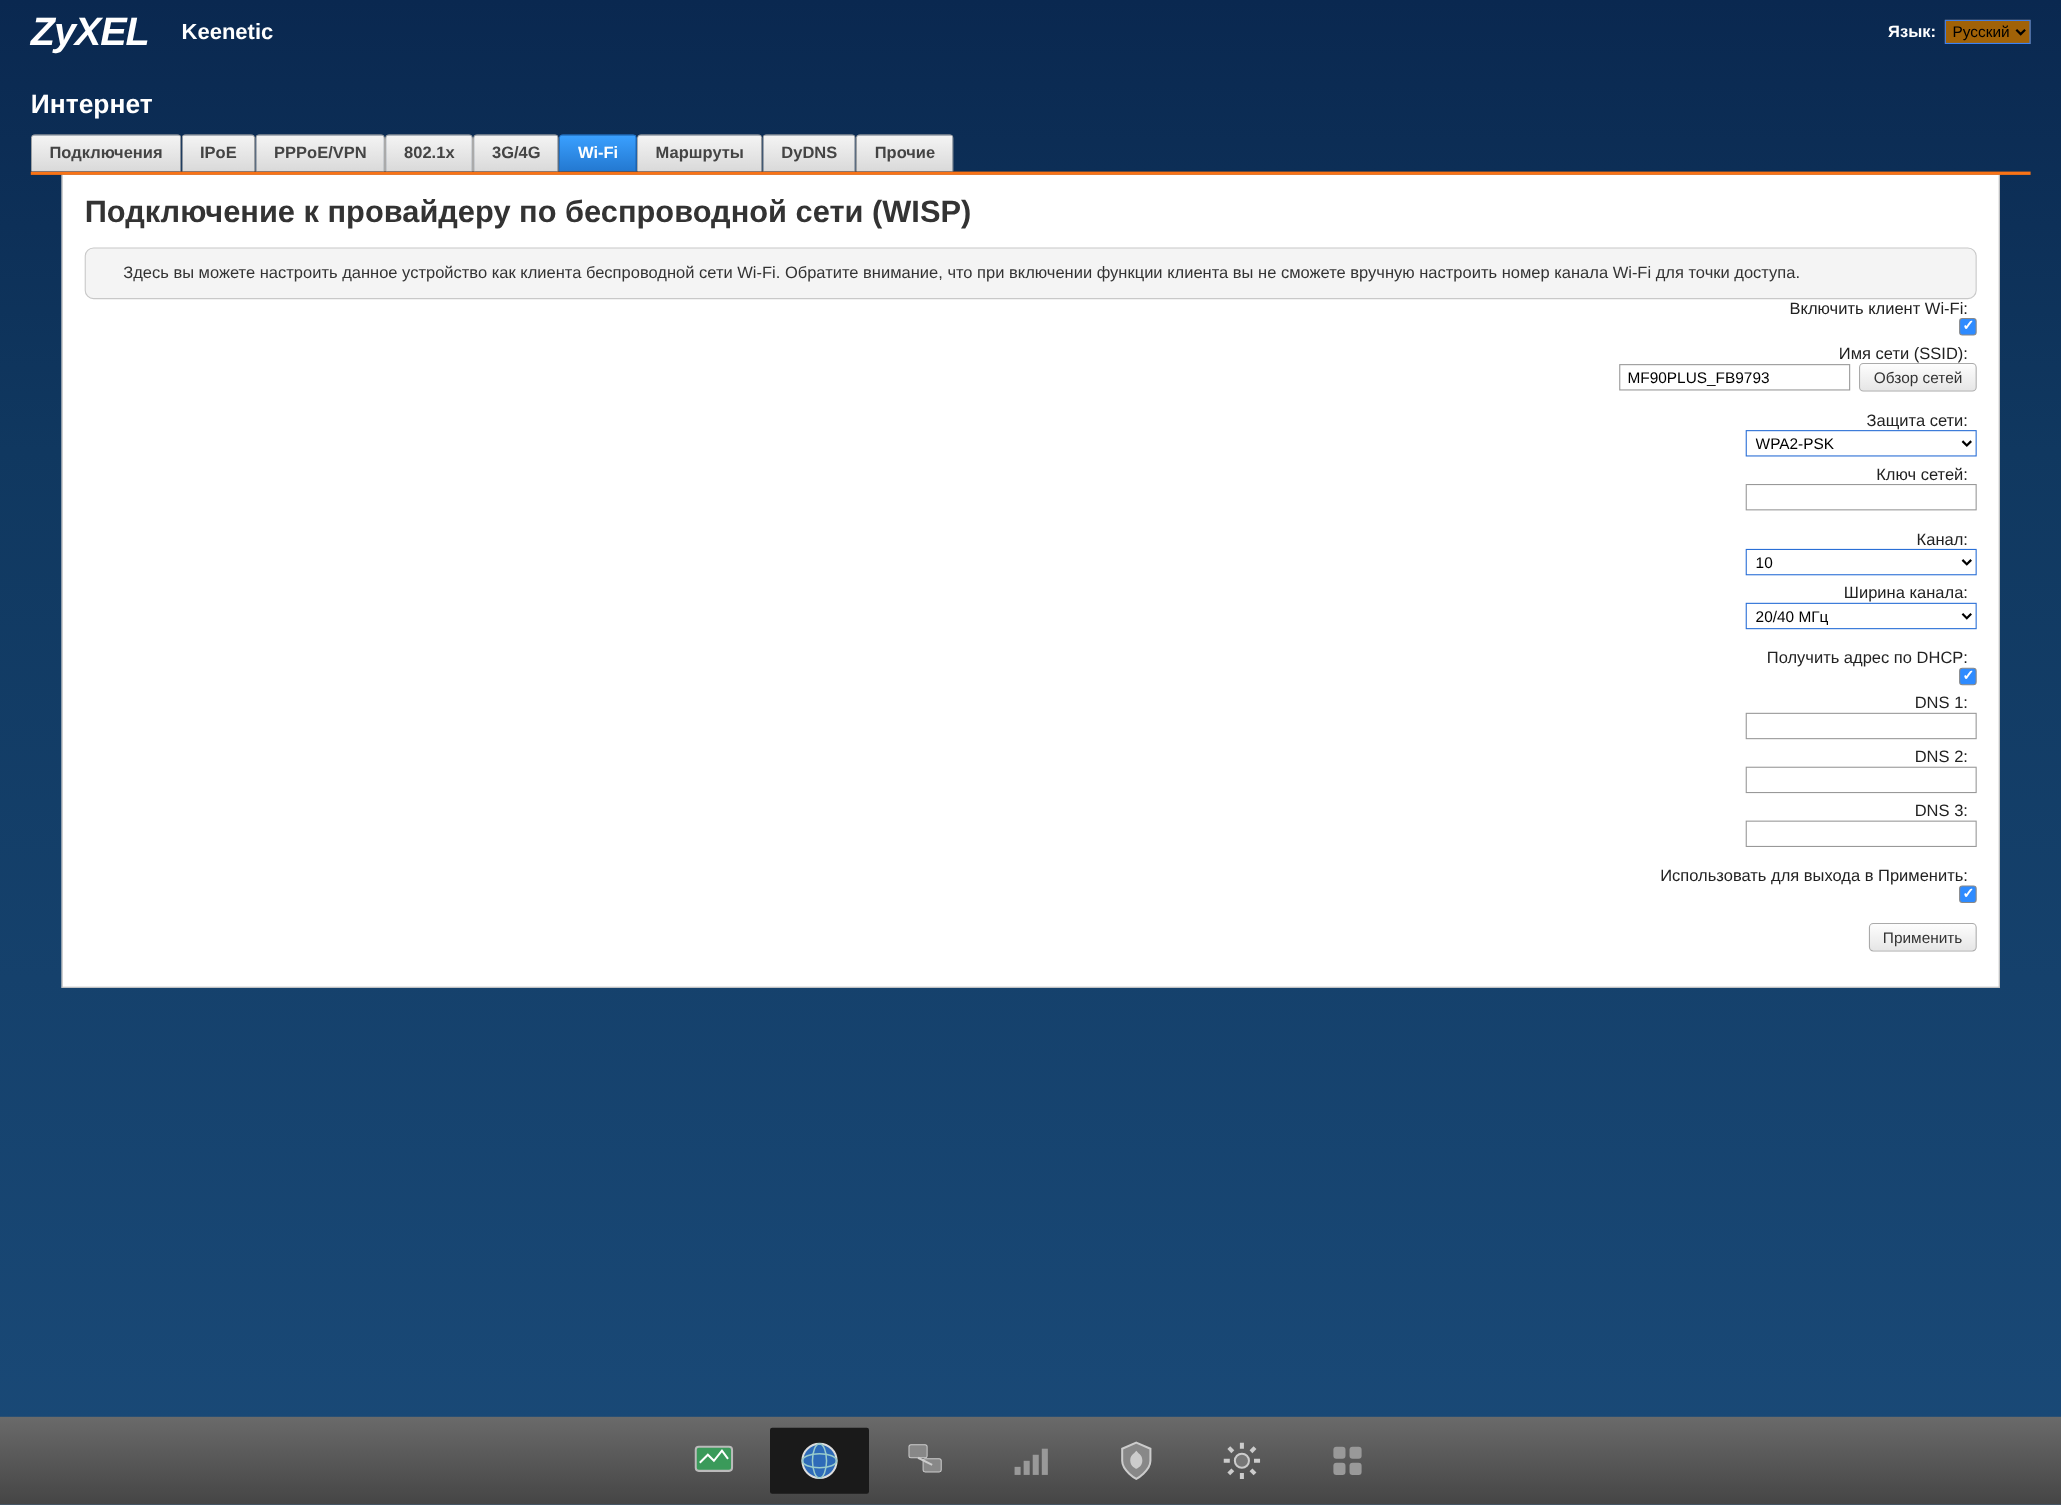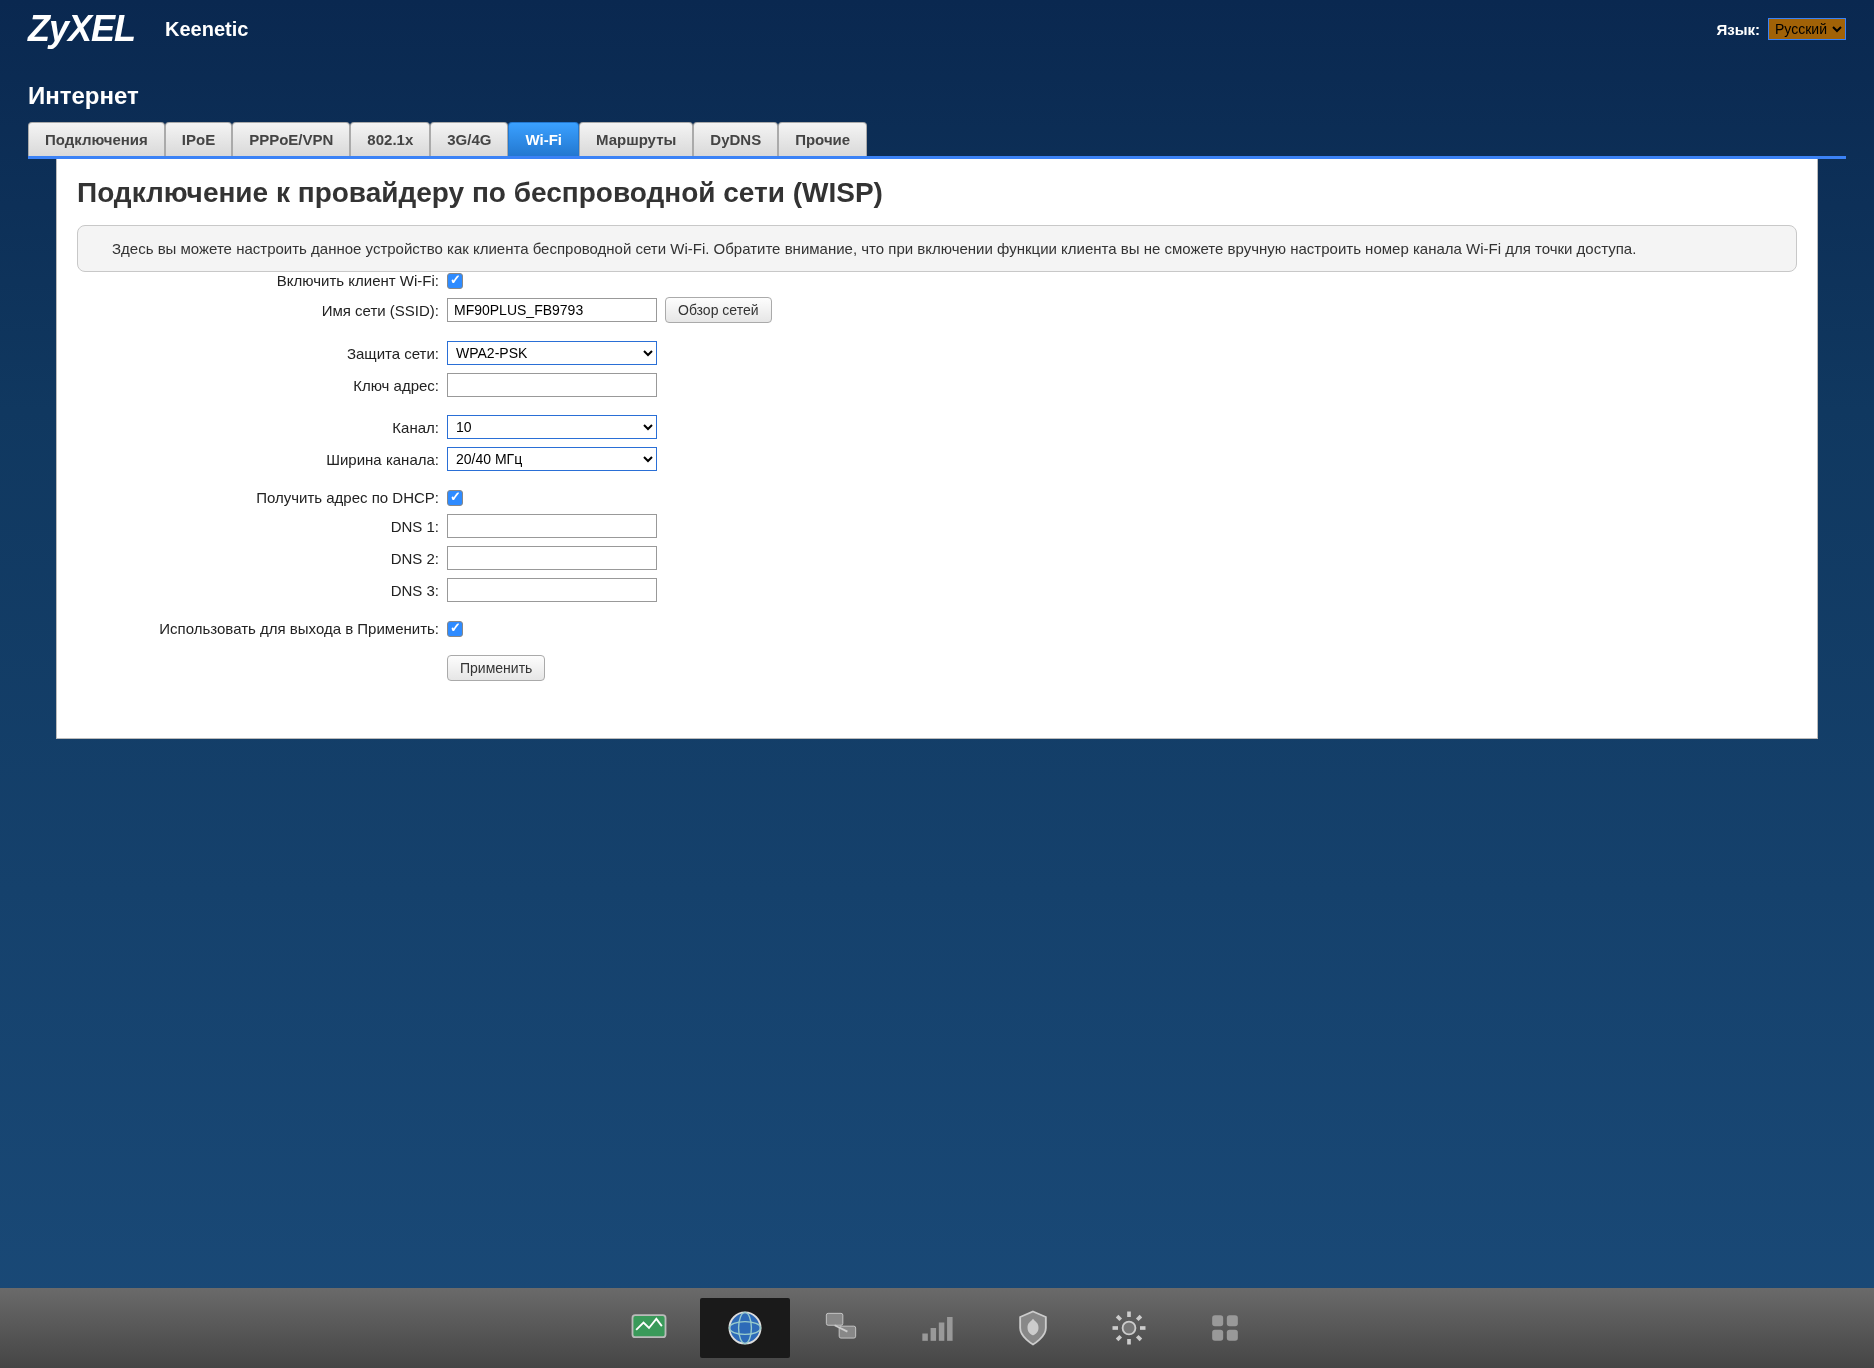--- a/index.html
+++ b/index.html
@@ -37,21 +37,21 @@
   }
   .page-title {
     padding: 28px 28px 12px 28px;
     color: #fff;
     font-size: 24px;
     font-weight: bold;
   }
   .tabs-wrap { padding: 0 28px; }
   .tabs {
     display: flex;
-    border-bottom: 3px solid #3b82f6;
+    border-bottom: 3px solid #f97316;
   }
   .tab {
     padding: 8px 16px;
     background: linear-gradient(to bottom,#f4f4f4,#d9d9d9);
     border: 1px solid #aaa;
     border-bottom: none;
     color: #444;
     font-size: 15px;
     font-weight: bold;
     cursor: pointer;
@@ -81,22 +81,23 @@
     border: 1px solid #c8c8c8;
     background: #f4f4f4;
     border-radius: 8px;
     padding: 12px 34px;
     font-size: 15px;
     color: #333;
     line-height: 1.4;
   }
   .form-row {
     display: flex;
-    align-items: center;
+    align-items: flex-end;
     margin-bottom: 8px;
+    flex-direction: column;
   }
   .form-row.gap { margin-top: 18px; }
   .form-label {
     width: 370px;
     text-align: right;
     padding-right: 8px;
     font-size: 15px;
     color: #222;
   }
   .form-ctrl { display:flex; align-items:center; gap:8px; }
@@ -208,21 +209,21 @@
     </div>
 
     <div class="form-row gap">
       <div class="form-label">Защита сети:</div>
       <div class="form-ctrl">
           <select><option>WPA2-PSK</option></select>
         </div>
     </div>
 
     <div class="form-row">
-      <div class="form-label">Ключ адрес:</div>
+      <div class="form-label">Ключ сетей:</div>
       <div class="form-ctrl">
           <input type="text" class="txt-w" value="" style="">
         </div>
     </div>
 
     <div class="form-row gap">
       <div class="form-label">Канал:</div>
       <div class="form-ctrl">
           <select><option>10</option></select>
         </div>

